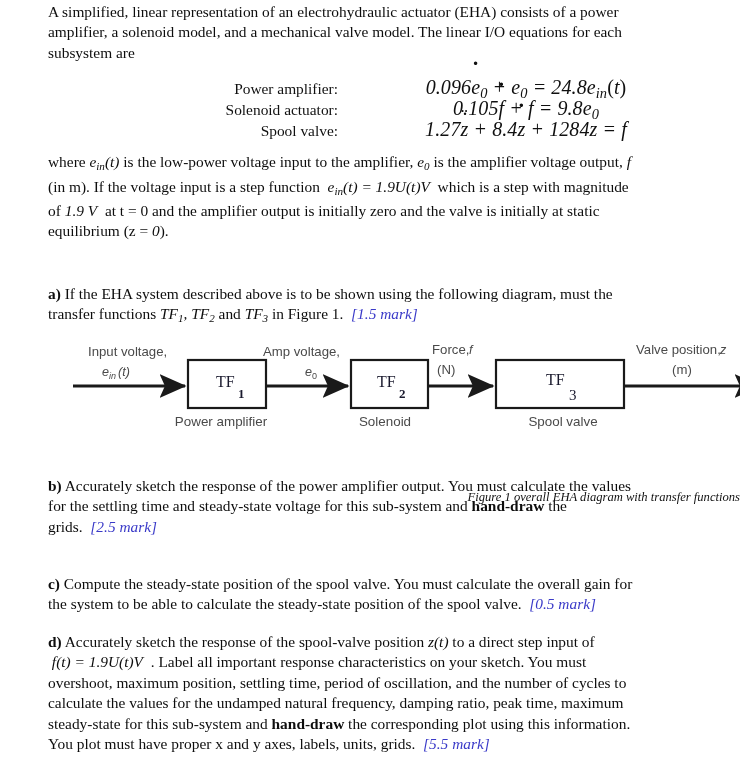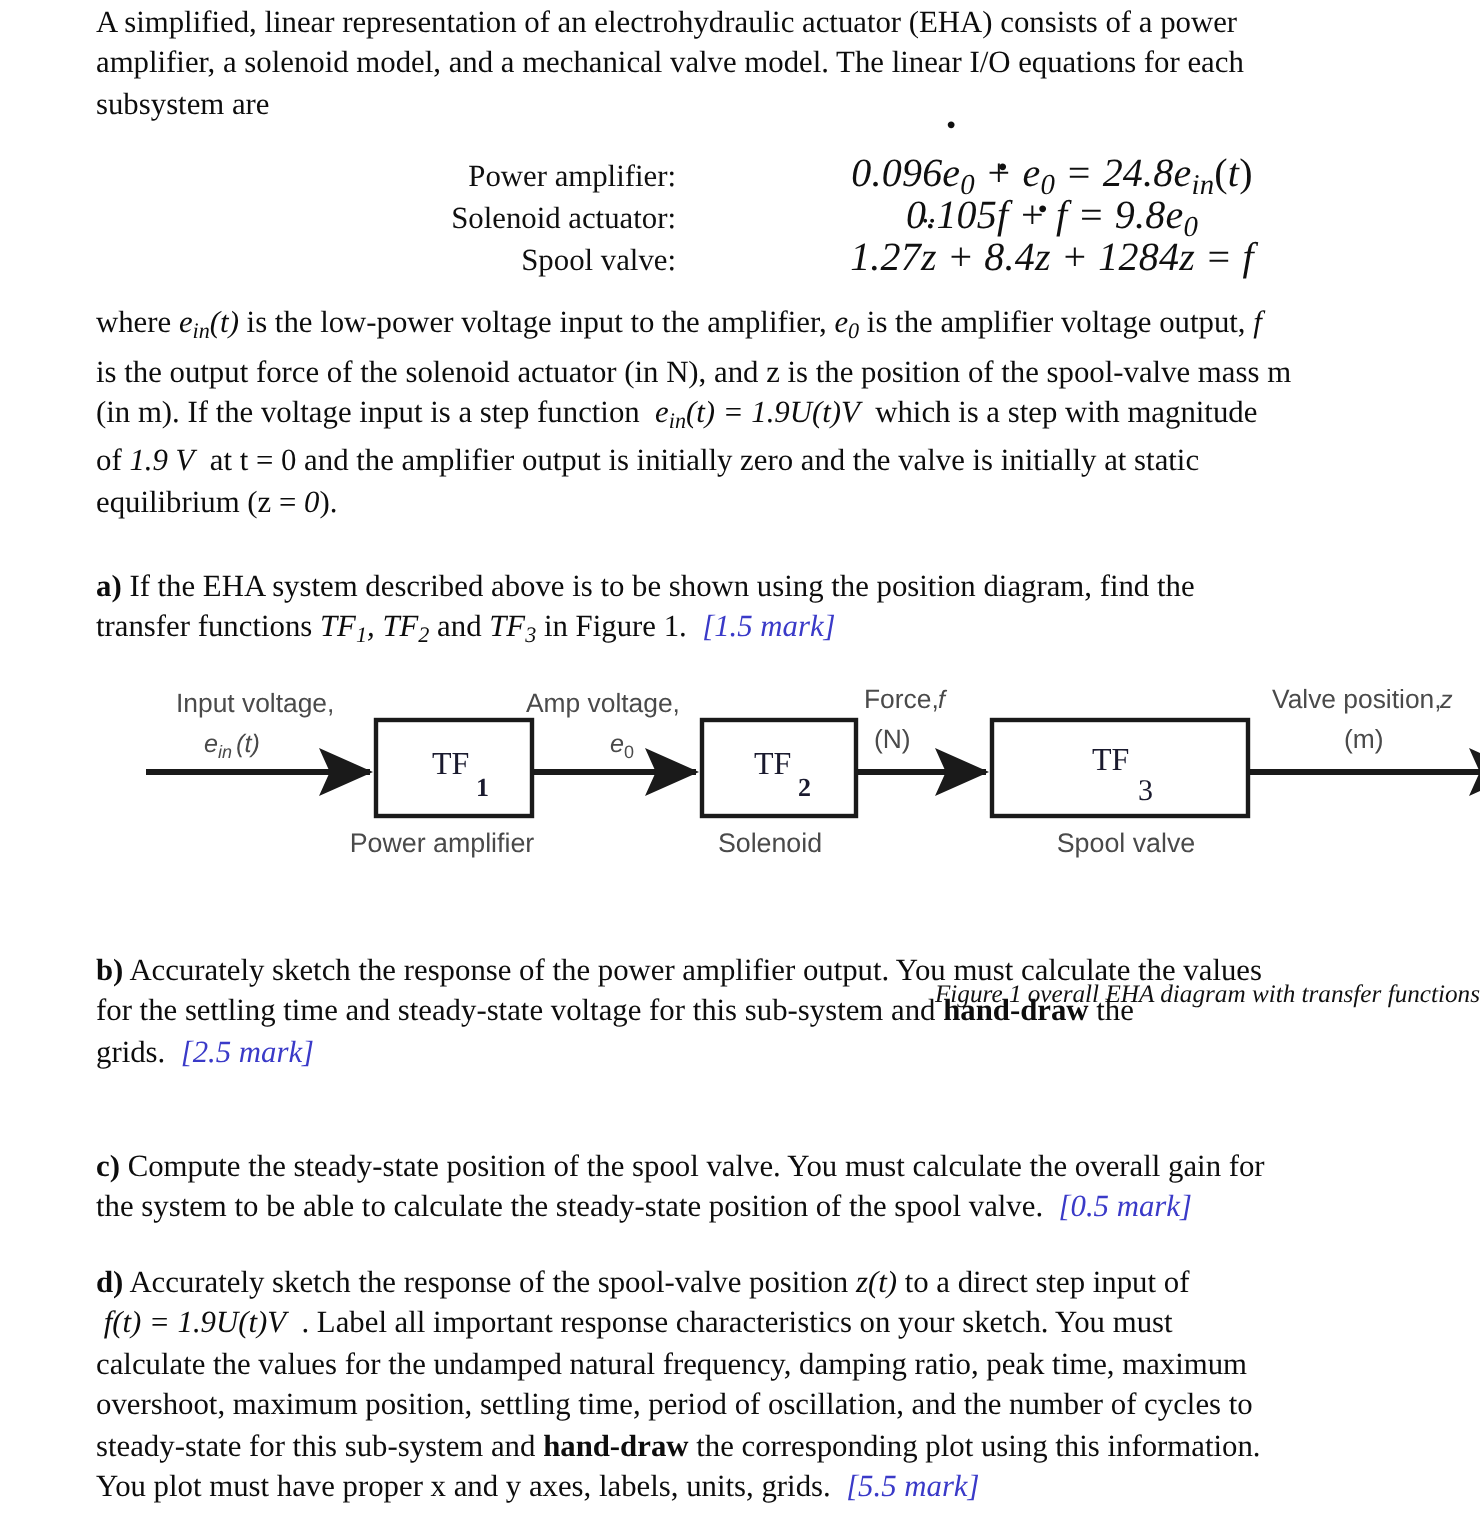--- a/index.html
+++ b/index.html
@@ -158,36 +158,35 @@
         <span>1.27</span><span class="ddot-over">z</span><span>&nbsp;+ 8.4</span><span class="dot-over">z</span><span>&nbsp;+ 1284z = f</span>
       </div>
     </div>
 
   </div>
 
   <div class="para" style="left:48px; top:152px; width:664px;">
     <div>
       <span>where </span><span class="it">e</span><span class="sub">in</span><span class="it">(t)</span><span> is the low-power voltage input to the amplifier, </span><span class="it">e</span><span class="sub-up it">0</span><span> is the amplifier voltage output, </span><span class="it">f</span>
     </div>
-    <div>is the output force of the solenoid actuator (in N), and z is the position of the spool-valve mass m</div>
     <div>
       <span>(in m). If the voltage input is a step function</span>&nbsp;&nbsp;<span class="it"><span>e</span><span class="sub">in</span><span>(t) = 1.9U(t)V</span></span>&nbsp;&nbsp;<span>which is a step with magnitude</span>
     </div>
     <div>
       <span>of</span>&nbsp;<span class="it">1.9 V</span>&nbsp;&nbsp;<span>at t = 0 and the amplifier output is initially zero and the valve is initially at static</span>
     </div>
     <div>
       <span>equilibrium (z = </span><span class="it">0</span><span>).</span>
     </div>
   </div>
 
   <div class="para" style="left:48px; top:284px; width:664px;">
     <div>
       <span class="bd">a)</span>
-      <span>If the EHA system described above is to be shown using the position diagram, find the</span>
+      <span>If the EHA system described above is to be shown using the following diagram, must the</span>
     </div>
     <div>
       <span>transfer functions </span><span class="it">TF</span><span class="sub">1</span><span class="it">, TF</span><span class="sub">2</span><span> and </span><span class="it">TF</span><span class="sub">3</span><span> in Figure 1.</span>&nbsp;&nbsp;<span class="mark">[1.5 mark]</span>
     </div>
   </div>
 
   <div class="figure">
     <svg class="fig-svg" width="740" height="128" viewBox="0 0 740 128" xmlns="http://www.w3.org/2000/svg">
       <defs>
         <marker id="ah" markerWidth="9" markerHeight="8" refX="8.5" refY="4" orient="auto">
@@ -262,22 +261,22 @@
   </div>
 
   <div class="para" style="left:48px; top:632px; width:668px;">
     <div>
       <span class="bd">d)</span>
       <span>Accurately sketch the response of the spool-valve position </span><span class="it">z(t)</span><span> to a direct step input of</span>
     </div>
     <div>
       &nbsp;<span class="it">f(t) = 1.9U(t)V</span>&nbsp;&nbsp;<span>. Label all important response characteristics on your sketch. You must</span>
     </div>
+    <div>overshoot, maximum position, settling time, period of oscillation, and the number of cycles to</div>
     <div>calculate the values for the undamped natural frequency, damping ratio, peak time, maximum</div>
-    <div>overshoot, maximum position, settling time, period of oscillation, and the number of cycles to</div>
     <div>
       <span>steady-state for this sub-system and </span><span class="bd">hand-draw</span><span> the corresponding plot using this information.</span>
     </div>
     <div>
       <span>You plot must have proper x and y axes, labels, units, grids.</span>&nbsp;&nbsp;<span class="mark">[5.5 mark]</span>
     </div>
   </div>
 
 </div>
 

